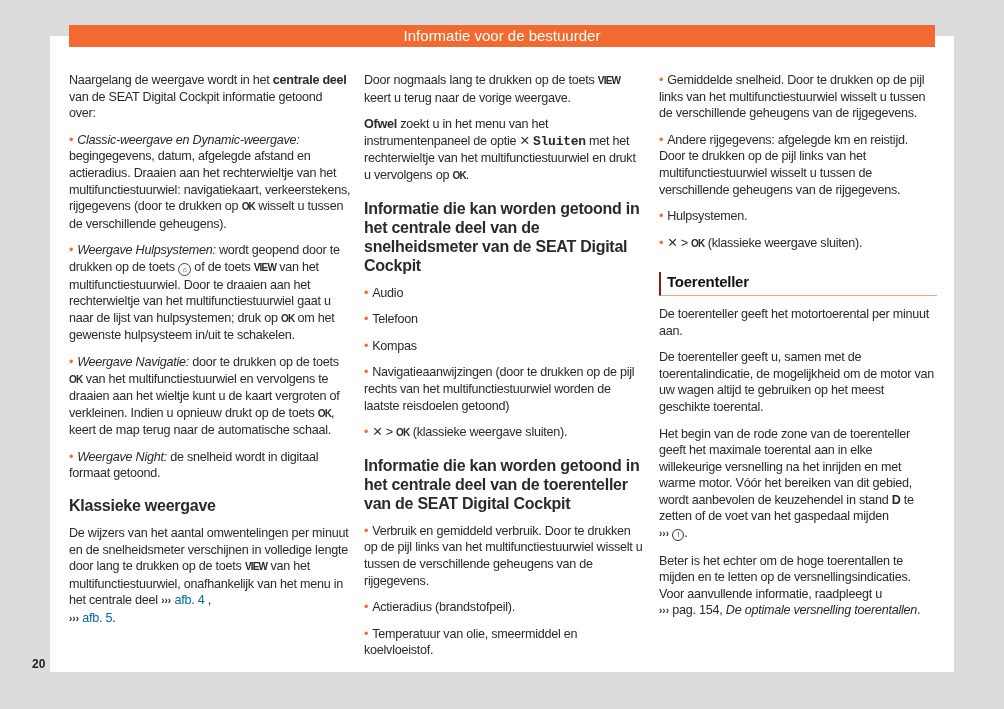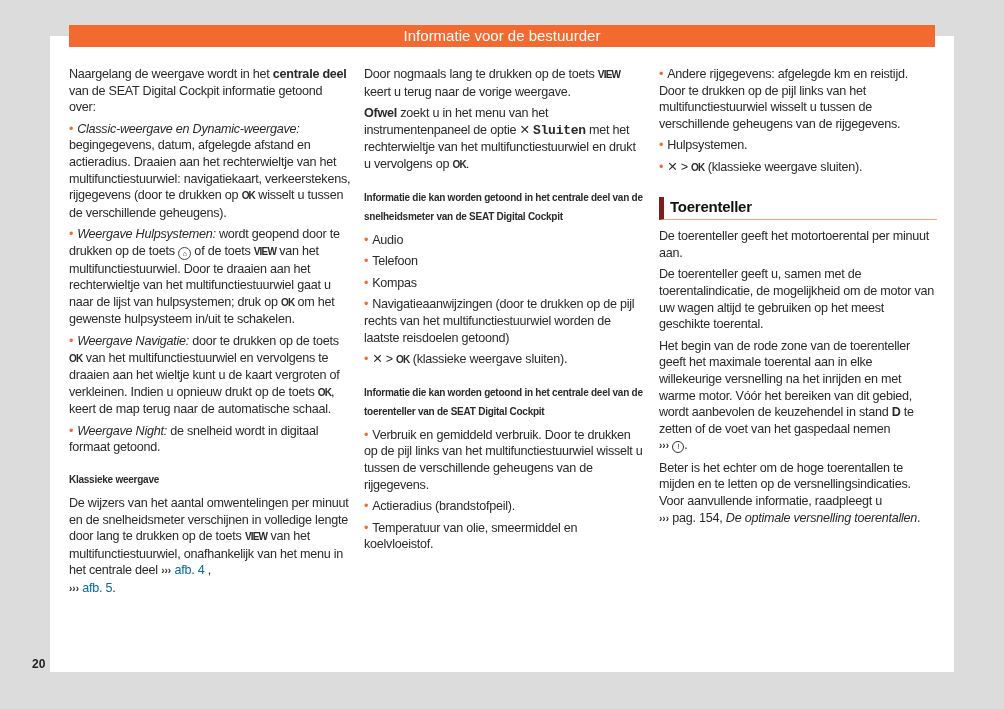--- a/index.html
+++ b/index.html
@@ -16,28 +16,28 @@
   }
   .page-number {
     position:absolute; left:32px; top:657px; font-size:12px; color:#222; font-weight:bold;
   }
   .col {
     position:absolute; top:62px; font-size:12.6px; line-height:16.6px; letter-spacing:-0.25px;
   }
   .col1 { left:69px; width:282px; }
   .col2 { left:364px; width:280px; }
   .col3 { left:659px; width:278px; }
-  p { margin:4px 0 5px 0; }
+  p { margin:10px 0 5px 0; }
   .bullet::before { content:"\2022"; color:#f26a30; margin-right:4px; }
-  .sub-h { font-weight:bold; margin:14px 0 6px 0; line-height:19px; font-size:10px; }
+  .sub-h { font-weight:bold; margin:14px 0 6px 0; line-height:19px; font-size:16px; }
   .key { font-family:Liberation Sans, sans-serif; font-weight:bold; font-size:10px; letter-spacing:-0.8px; }
   .mono-b { font-family:"Liberation Mono", monospace; font-weight:bold; font-size:13px; }
   .link { color:#0369a1; }
   .sec-title {
-    border-left:5px solid #7f1d1d; border-bottom:1.5px solid #f0a27c;
+    border-left:2px solid #7f1d1d; border-bottom:1.5px solid #f0a27c;
     font-weight:bold; font-size:15px; padding:2px 0 4px 6px; margin:20px 0 8px 0; color:#111;
   }
   .arrows { font-weight:bold; font-size:10px; letter-spacing:0px; }
   .car-icon { display:inline-block; width:11px; height:11px; border:1px solid #444; border-radius:50%; font-size:7px; text-align:center; line-height:11px; vertical-align:-1px; }
   .warn-icon { display:inline-block; width:10px; height:10px; border:1px solid #333; border-radius:50%; font-size:8px; text-align:center; line-height:10px; vertical-align:0px; }
 </style>
 </head>
 <body>
 
 <div class="page"></div>
@@ -65,21 +65,22 @@
   <p class="bullet">Kompas</p>
   <p class="bullet">Navigatieaanwijzingen (door te drukken op de pijl rechts van het multifunctiestuurwiel worden de laatste reisdoelen getoond)</p>
   <p class="bullet"><span>✕</span> <span>&gt;</span> <span class="key">OK</span> <span>(klassieke weergave sluiten).</span></p>
   <div class="sub-h">Informatie die kan worden getoond in het centrale deel van de toerenteller van de SEAT Digital Cockpit</div>
   <p class="bullet">Verbruik en gemiddeld verbruik. Door te drukken op de pijl links van het multifunctiestuurwiel wisselt u tussen de verschillende geheugens van de rijgegevens.</p>
   <p class="bullet">Actieradius (brandstofpeil).</p>
   <p class="bullet">Temperatuur van olie, smeermiddel en koelvloeistof.</p>
 </div>
 
 <div class="col col3">
+  <p class="bullet">Gemiddelde snelheid. Door te drukken op de pijl links van het multifunctiestuurwiel wisselt u tussen de verschillende geheugens van de rijgegevens.</p>
   <p class="bullet">Andere rijgegevens: afgelegde km en reistijd. Door te drukken op de pijl links van het multifunctiestuurwiel wisselt u tussen de verschillende geheugens van de rijgegevens.</p>
   <p class="bullet">Hulpsystemen.</p>
   <p class="bullet"><span>✕</span> <span>&gt;</span> <span class="key">OK</span> <span>(klassieke weergave sluiten).</span></p>
   <div class="sec-title">Toerenteller</div>
   <p>De toerenteller geeft het motortoerental per minuut aan.</p>
   <p>De toerenteller geeft u, samen met de toerentalindicatie, de mogelijkheid om de motor van uw wagen altijd te gebruiken op het meest geschikte toerental.</p>
-  <p><span>Het begin van de rode zone van de toerenteller geeft het maximale toerental aan in elke willekeurige versnelling na het inrijden en met warme motor. Vóór het bereiken van dit gebied, wordt aanbevolen de keuzehendel in stand </span><b>D</b><span> te zetten of de voet van het gaspedaal nemen </span><br><span class="arrows">›››</span> <span class="warn-icon">!</span><span>.</span></p>
+  <p><span>Het begin van de rode zone van de toerenteller geeft het maximale toerental aan in elke willekeurige versnelling na het inrijden en met warme motor. Vóór het bereiken van dit gebied, wordt aanbevolen de keuzehendel in stand </span><b>D</b><span> te zetten of de voet van het gaspedaal mijden </span><br><span class="arrows">›››</span> <span class="warn-icon">!</span><span>.</span></p>
   <p><span>Beter is het echter om de hoge toerentallen te mijden en te letten op de versnellingsindicaties. Voor aanvullende informatie, raadpleegt u </span><br><span class="arrows">›››</span><span> pag. 154, </span><i>De optimale versnelling toerentallen</i><span>.</span></p>
 </div>
 
 </body></html>

